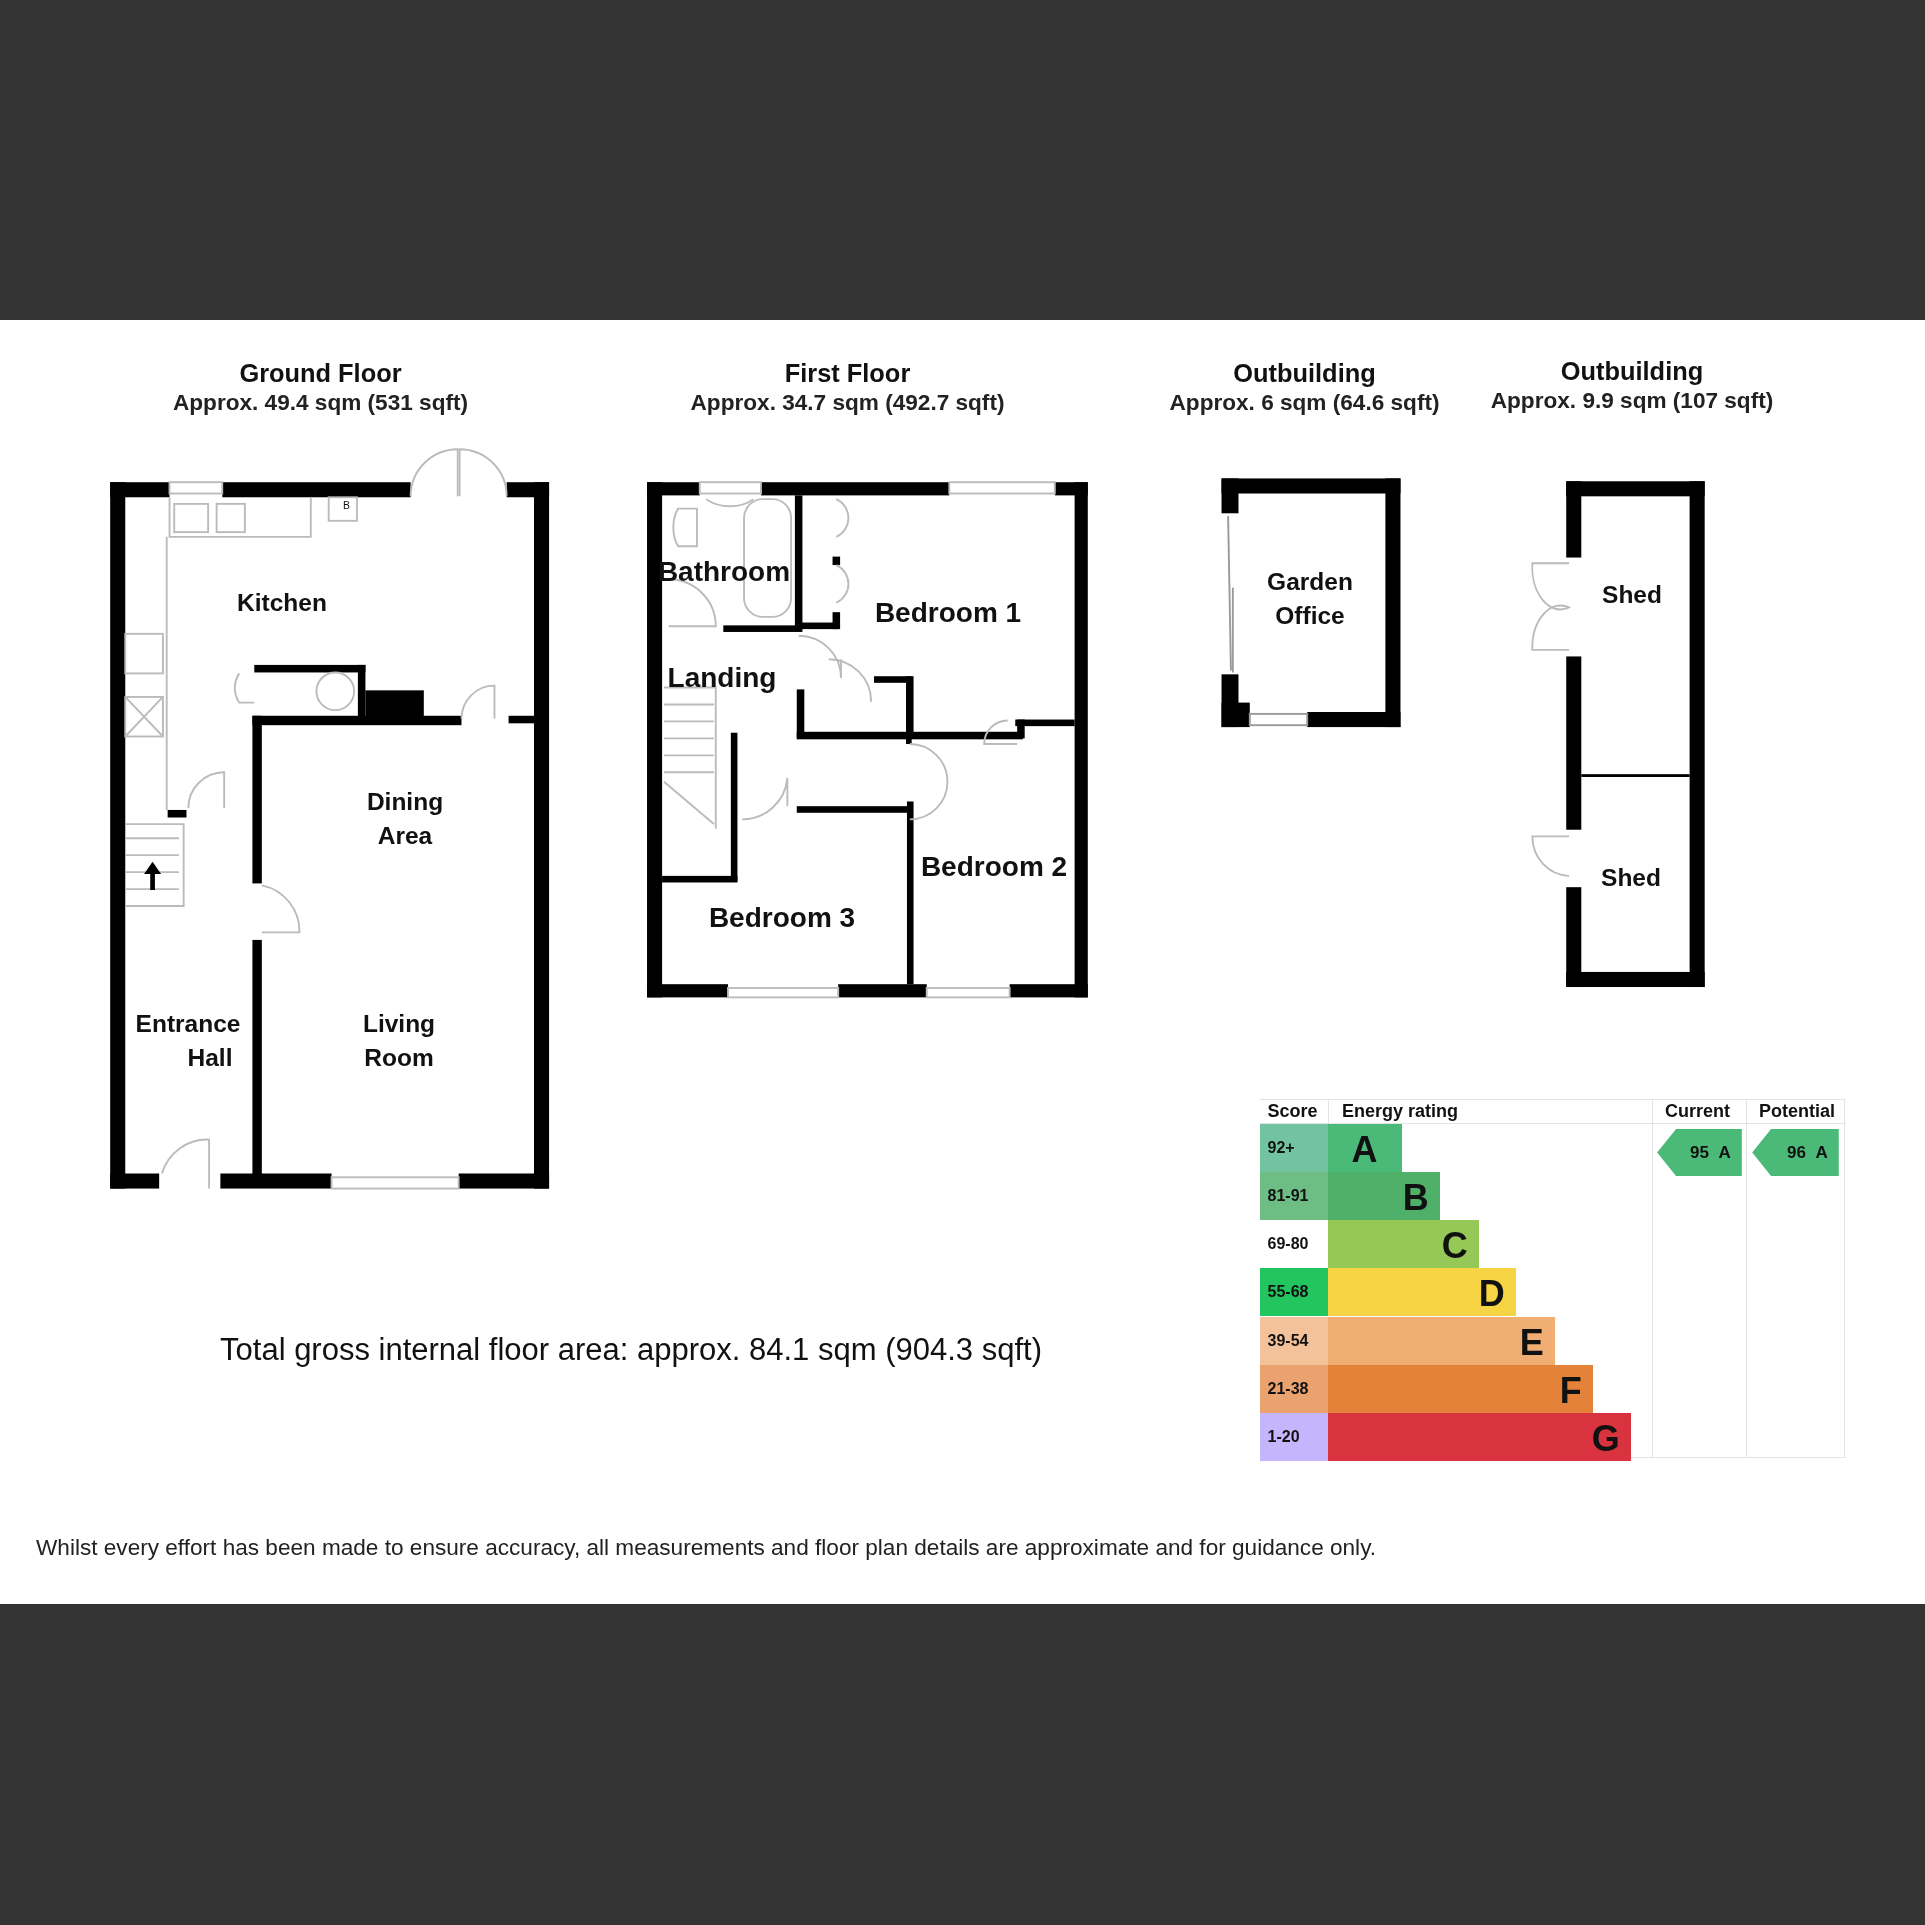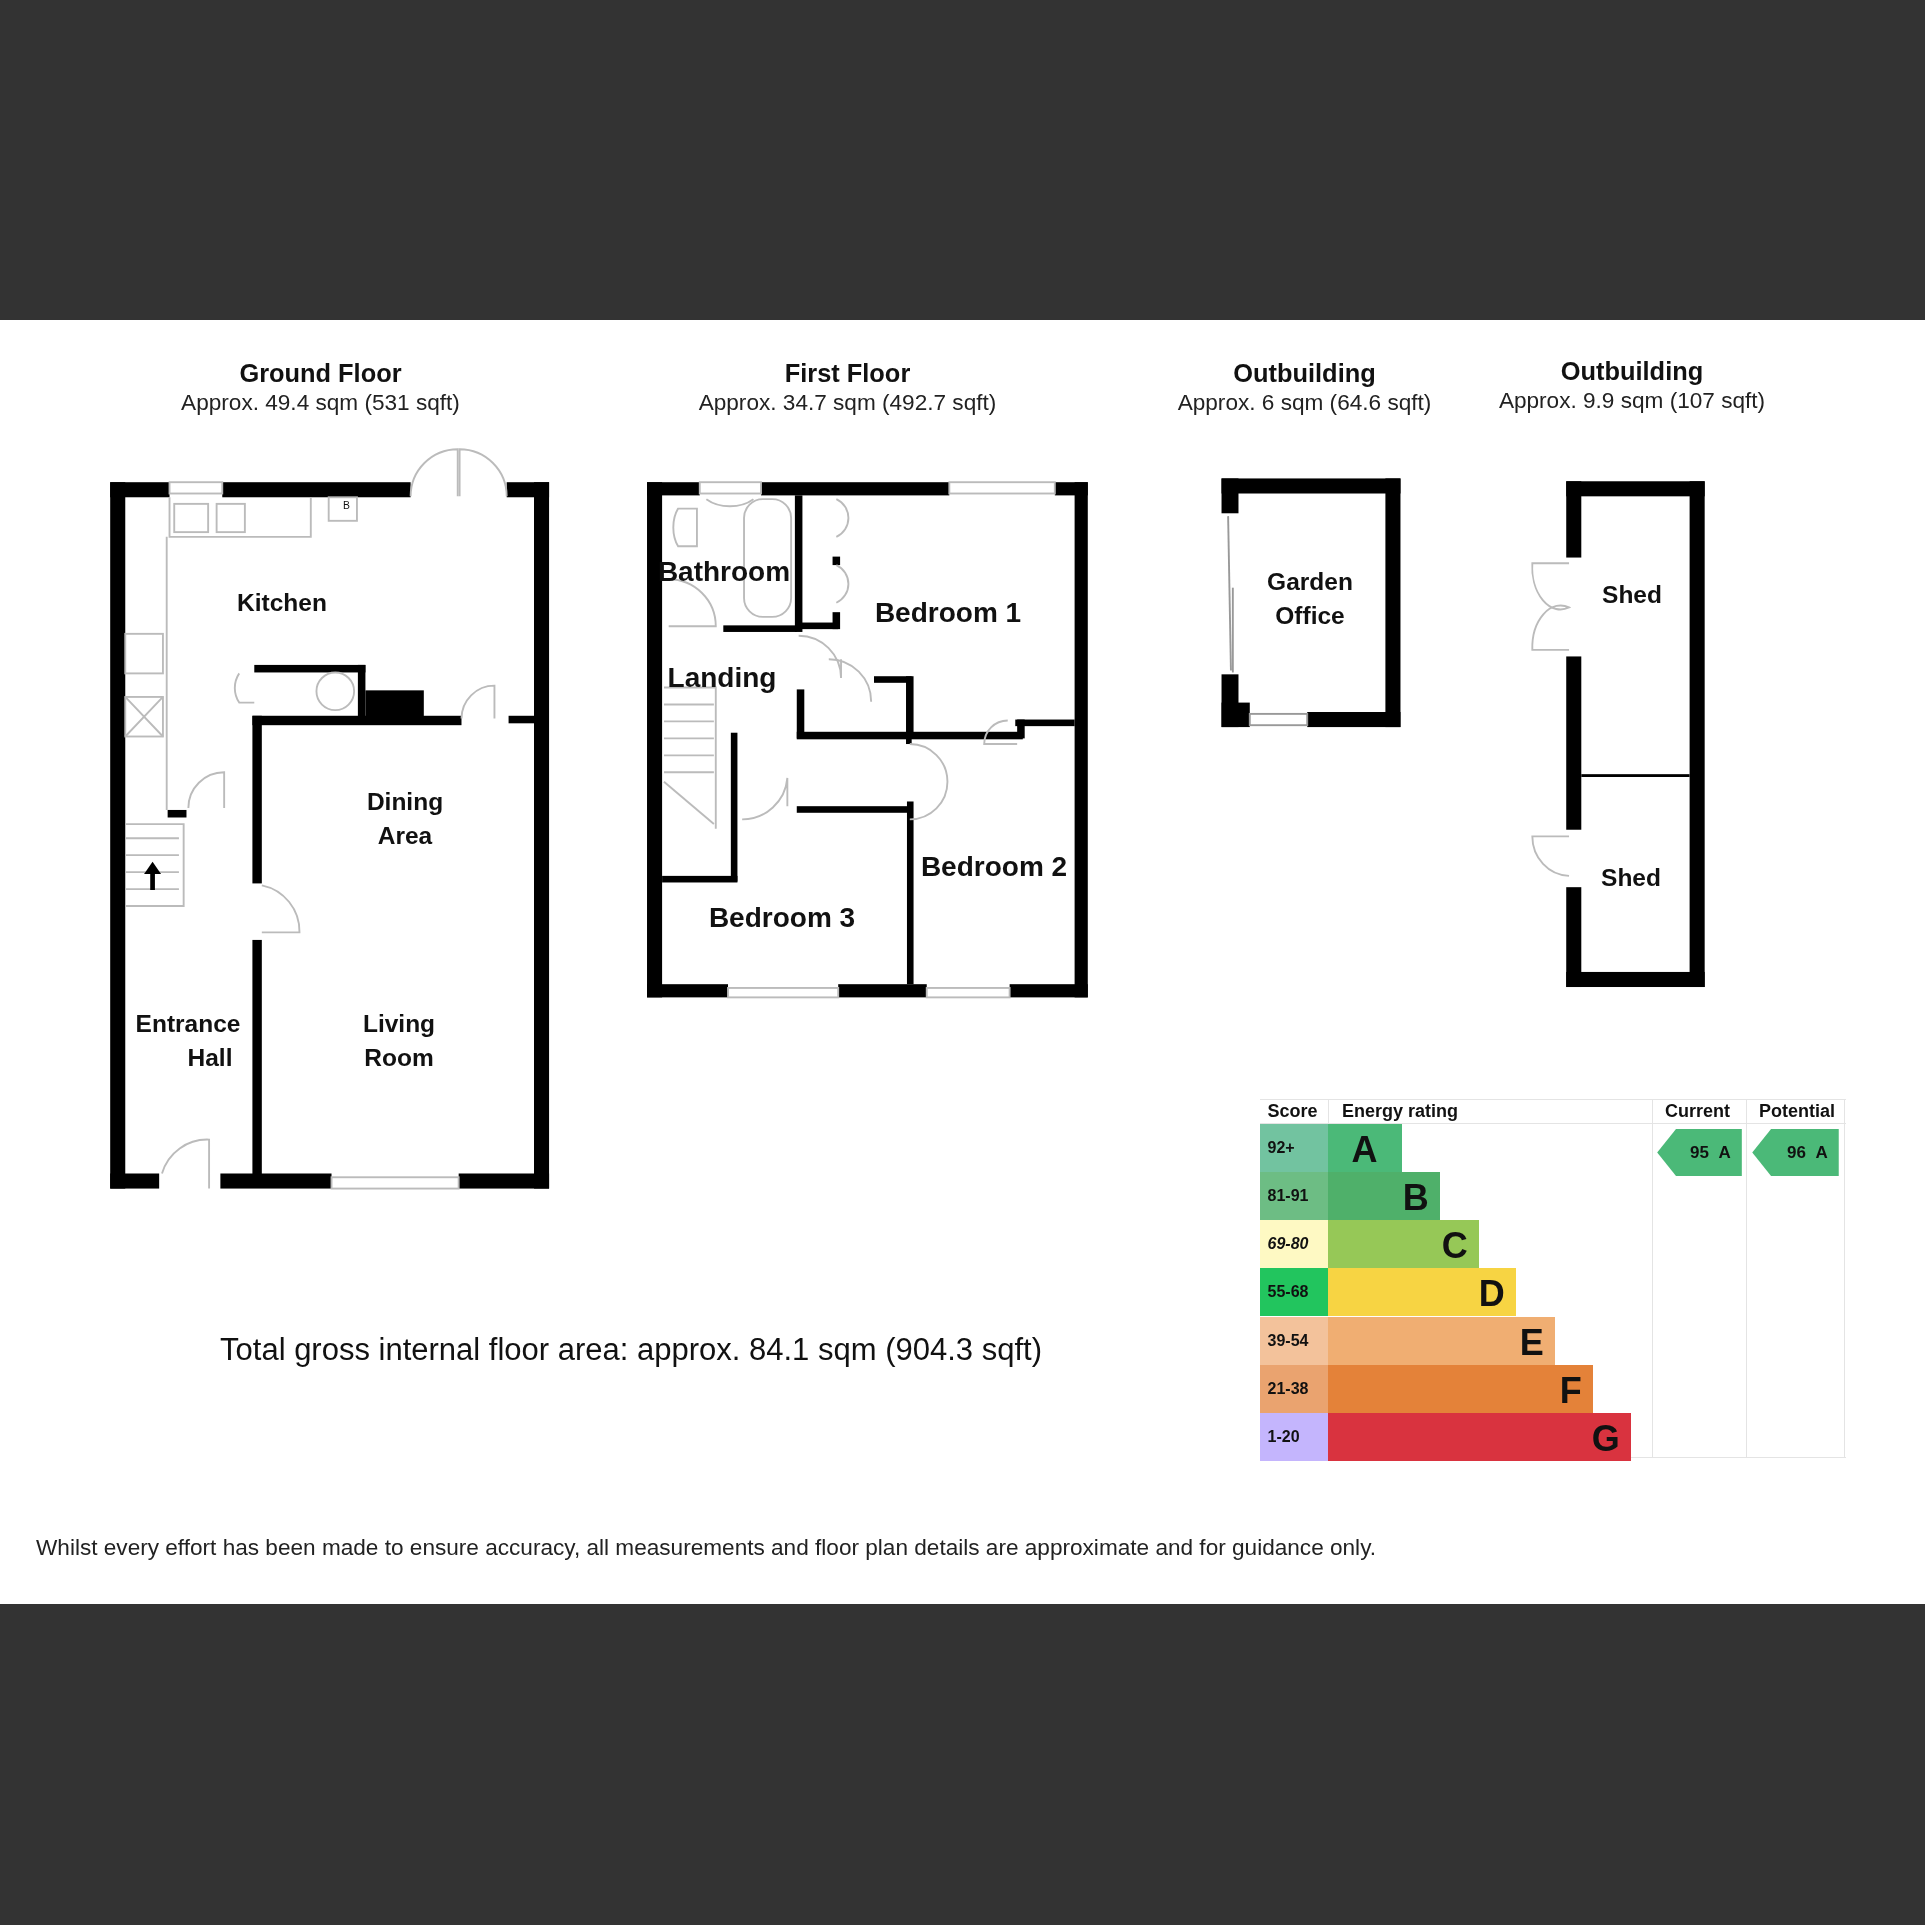--- a/index.html
+++ b/index.html
@@ -1,21 +1,21 @@
 <!DOCTYPE html>
 <html style="font-size:15px"><head>
 <meta charset="utf-8">
 <style>
   html,body{margin:0;padding:0;}
   body{width:1926px;height:1926px;background:#333333;position:relative;overflow:hidden;font-family:"Liberation Sans","DejaVu Sans",sans-serif;color:#111;}
   .panel{position:absolute;left:0;top:320px;width:1926px;height:1284px;background:#ffffff;}
   .abs{position:absolute;}
   .hdr{position:absolute;text-align:center;}
   .hdr .t{font-weight:bold;font-size:25.4px;line-height:30px;}
-  .hdr .s{font-size:22.6px;line-height:30px;color:#222;}
+  .hdr .s{font-size:22.6px;line-height:30px;color:#222;font-weight:bold;}
   .plan{position:absolute;}
   .plan svg{position:absolute;left:0;top:0;overflow:visible;}
   .room{position:absolute;font-weight:bold;font-size:24.5px;line-height:34px;text-align:center;white-space:nowrap;transform:translate(-50%,-50%);}
   .room.sm{font-size:28px;line-height:26px;}
   .total{position:absolute;left:132px;top:1328px;width:998px;text-align:center;font-size:31px;line-height:43px;color:#111;}
   .disc{position:absolute;left:36px;top:1535px;font-size:22.6px;color:#222;white-space:nowrap;}
   .epc{position:absolute;left:1260px;top:1099px;width:586px;height:359px;}
   .epc .grid{position:absolute;border-left:1.9px solid #e4e4e4;top:0;bottom:0;}
   .epc .head{position:absolute;top:0;height:22.6px;font-weight:bold;font-size:18px;line-height:24.5px;}
   .epc .row{position:absolute;left:0;height:48px;}
@@ -232,21 +232,21 @@
         <span style="right:24.5px;">A</span>
       </div>
   </div>
   <div class="row" style="top:73px;">
     <div class="score" style="background:#6dbd84;">81-91</div>
     <div class="bar" style="width:112px;background:#4fb06a;">
         <span>B</span>
       </div>
   </div>
   <div class="row" style="top:121px;">
-    <div class="score" style="background:#fef9c3;font-style:italic;">69-80</div>
+    <div class="score" style="background:#ffffff;">69-80</div>
     <div class="bar" style="width:151px;background:#96c857;">
         <span>C</span>
       </div>
   </div>
   <div class="row" style="top:169px;">
     <div class="score" style="background:#22c55e;">55-68</div>
     <div class="bar" style="width:188px;background:#f7d443;">
         <span>D</span>
       </div>
   </div>

